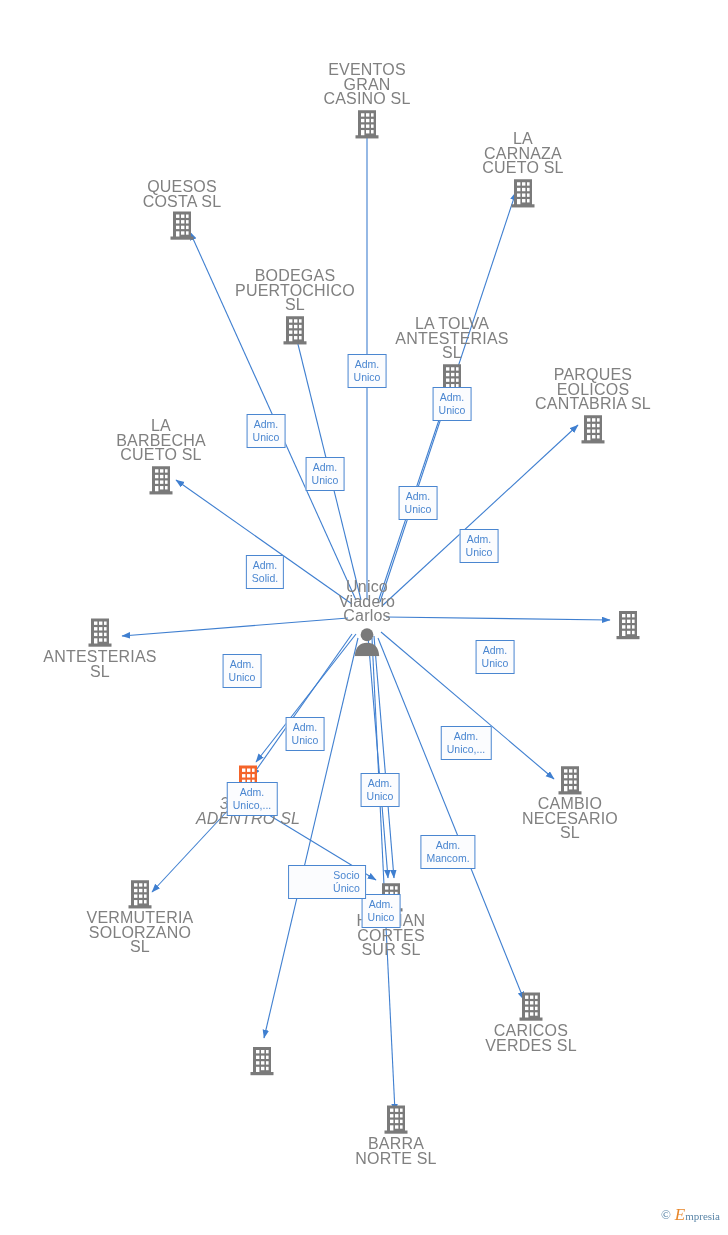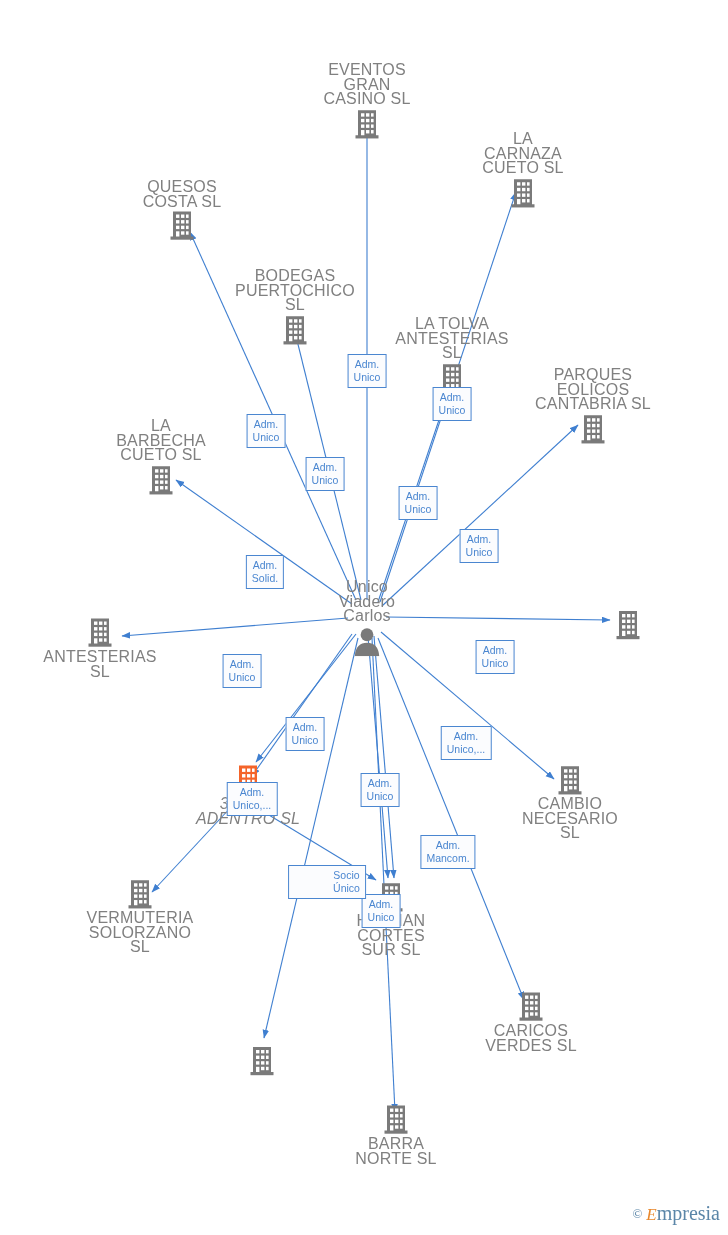--- a/index.html
+++ b/index.html
@@ -28,21 +28,21 @@
     color:#4a86d0;font-size:10.5px;line-height:13px;text-align:center;
     padding:3px 5px;white-space:pre-line;box-sizing:border-box;margin-top:37px;
   }
 
   .watermark{
     position:absolute;right:8px;bottom:10px;display:flex;align-items:center;gap:4px;
     font-size:15px;font-family:"Liberation Serif","DejaVu Serif",serif;
   }
   .wm-c{color:#5b86a8;font-size:13px;}
   .wm-e{color:#e8872b;font-style:italic;font-size:17px;}
-  .wm-rest{color:#5b86a8;font-size:20px;}
+  .wm-rest{color:#5b86a8;font-size:11px;}
 </style>
 </head>
 <body>
 
 <div id="canvas">
 
   <svg class="edges" viewBox="0 0 728 1235">
     <defs>
       <marker id="arrow" markerWidth="9" markerHeight="9" refX="7.5" refY="3" orient="auto" markerUnits="strokeWidth">
         <path d="M0,0 L8,3 L0,6 z" fill="#3f7fd0"></path>

